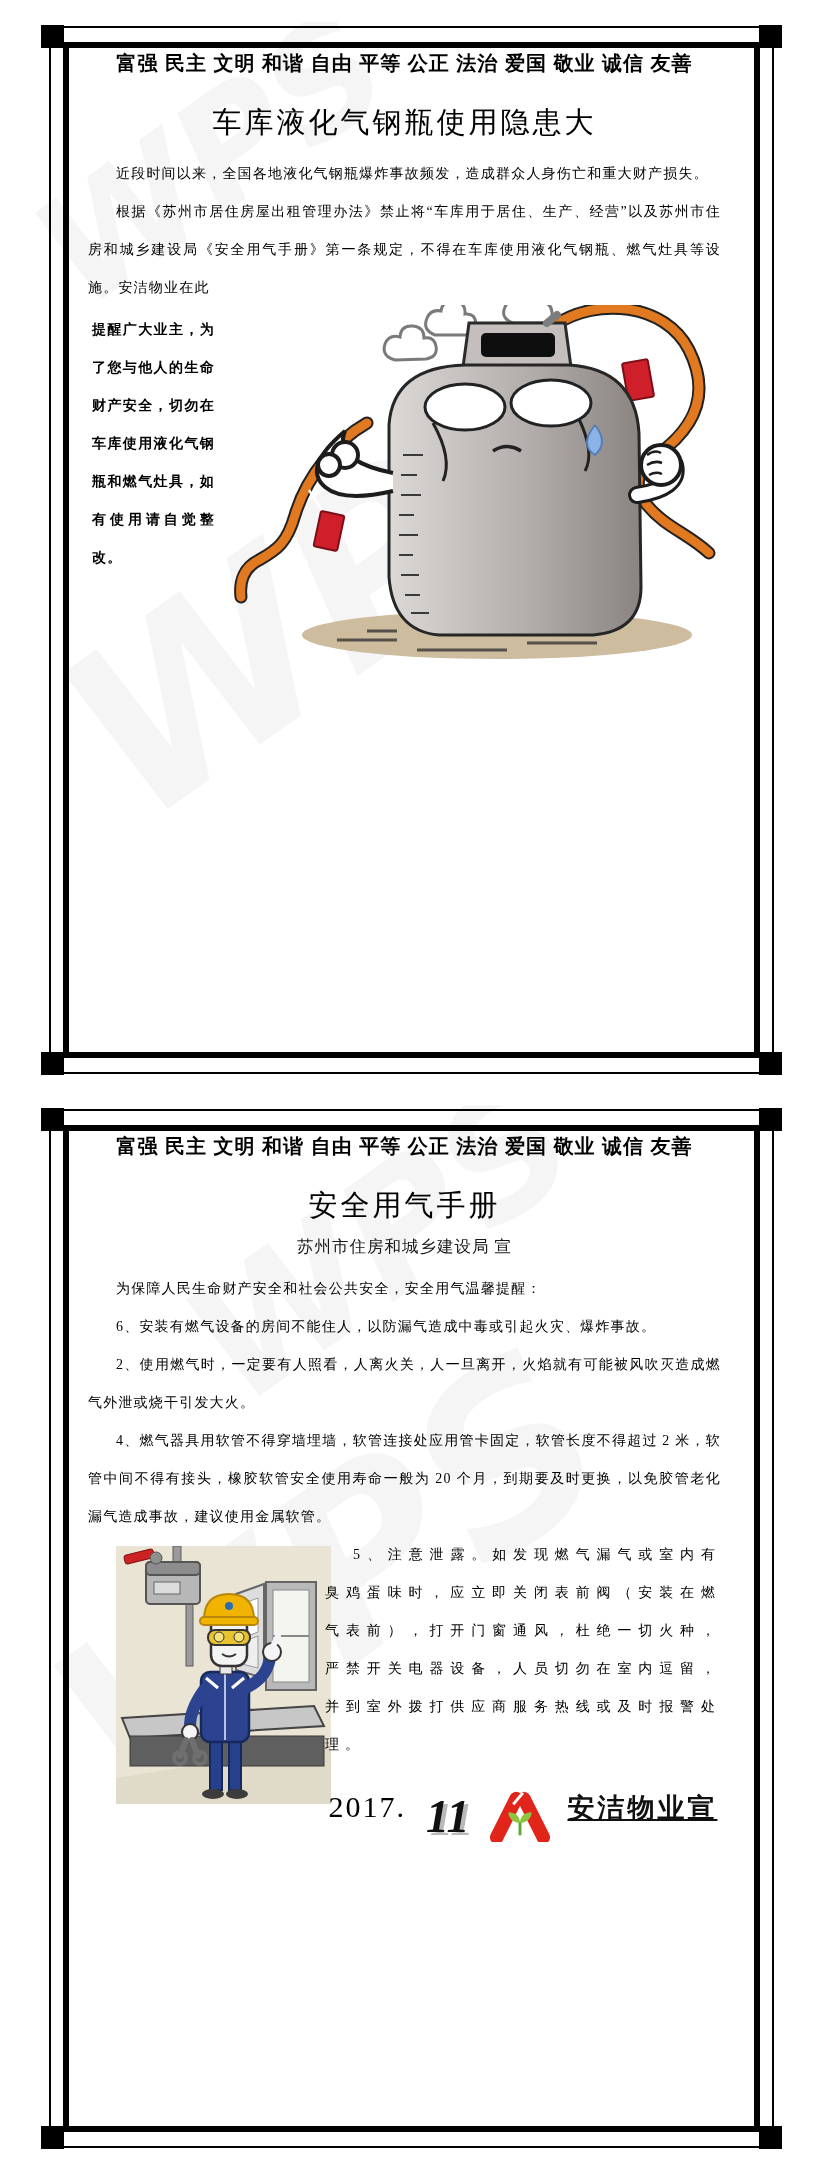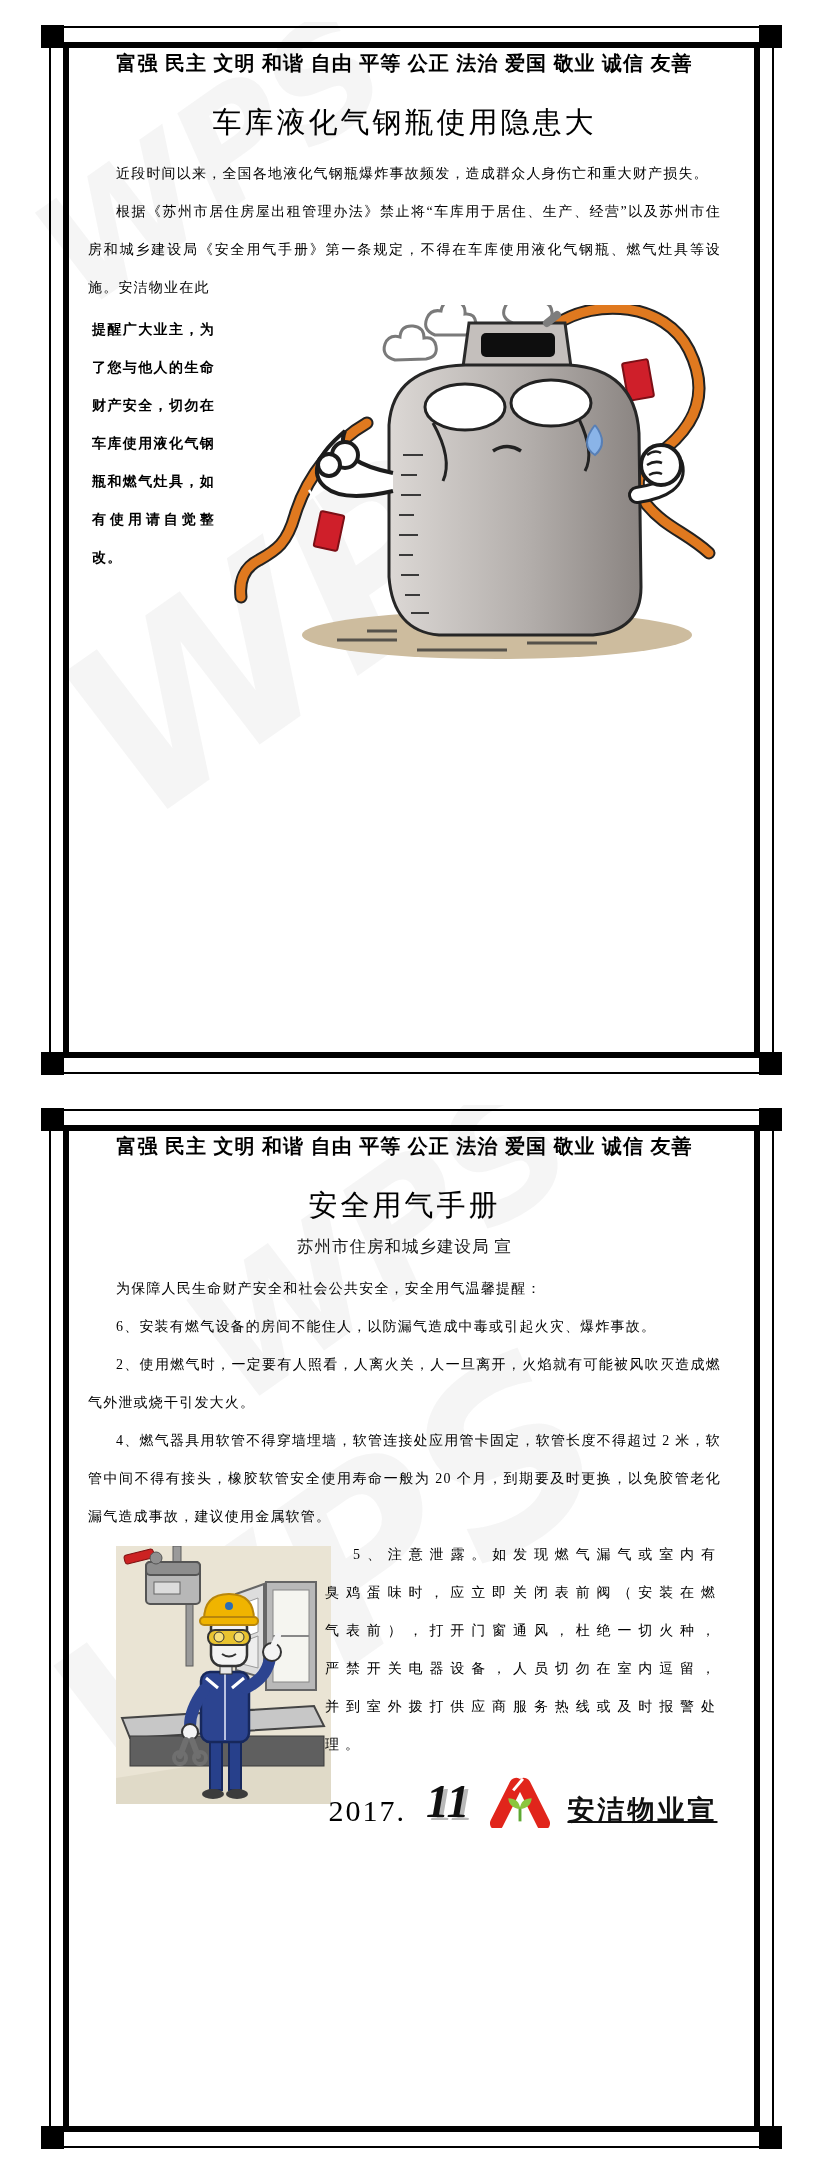--- a/index.html
+++ b/index.html
@@ -33,21 +33,21 @@
   .bodytext{font-size:14px;line-height:38px;letter-spacing:1.2px;text-align:justify;color:#000;}
   .para{margin:0;text-indent:2em;}
   .first-para{margin-top:12px;}
 
   .wrapsec{margin:4px;font-weight:bold;}
   .wrapsec::after{content:"";display:block;clear:both;}
   .illu1{float:right;width:500px;height:360px;margin:-6px 0 0 2px;}
   .illu2{float:left;width:215px;height:258px;margin:10px 22px 0 0;}
   .item5 .wraptxt{letter-spacing:6px;}
 
-  .footer-row{display:flex;align-items:flex-end;justify-content:center;margin-top:11px;gap:16px;z-index:1;position:relative;}
+  .footer-row{display:flex;align-items:flex-start;justify-content:center;margin-top:26px;gap:16px;z-index:1;position:relative;}
   .f-year{font-size:30px;letter-spacing:2px;color:#000;}
   .f-month{font-size:46px;font-weight:bold;font-style:italic;color:#111;
            text-shadow:4px 3px 0 #b9b9b9;margin:0 4px;}
   .f-logo{width:62px;height:52px;}
   .f-org{font-size:27px;font-weight:700;letter-spacing:3px;color:#111;
          font-family:"Liberation Serif","DejaVu Serif",serif;text-decoration:underline;}
 </style>
 </head>
 <body>
 

